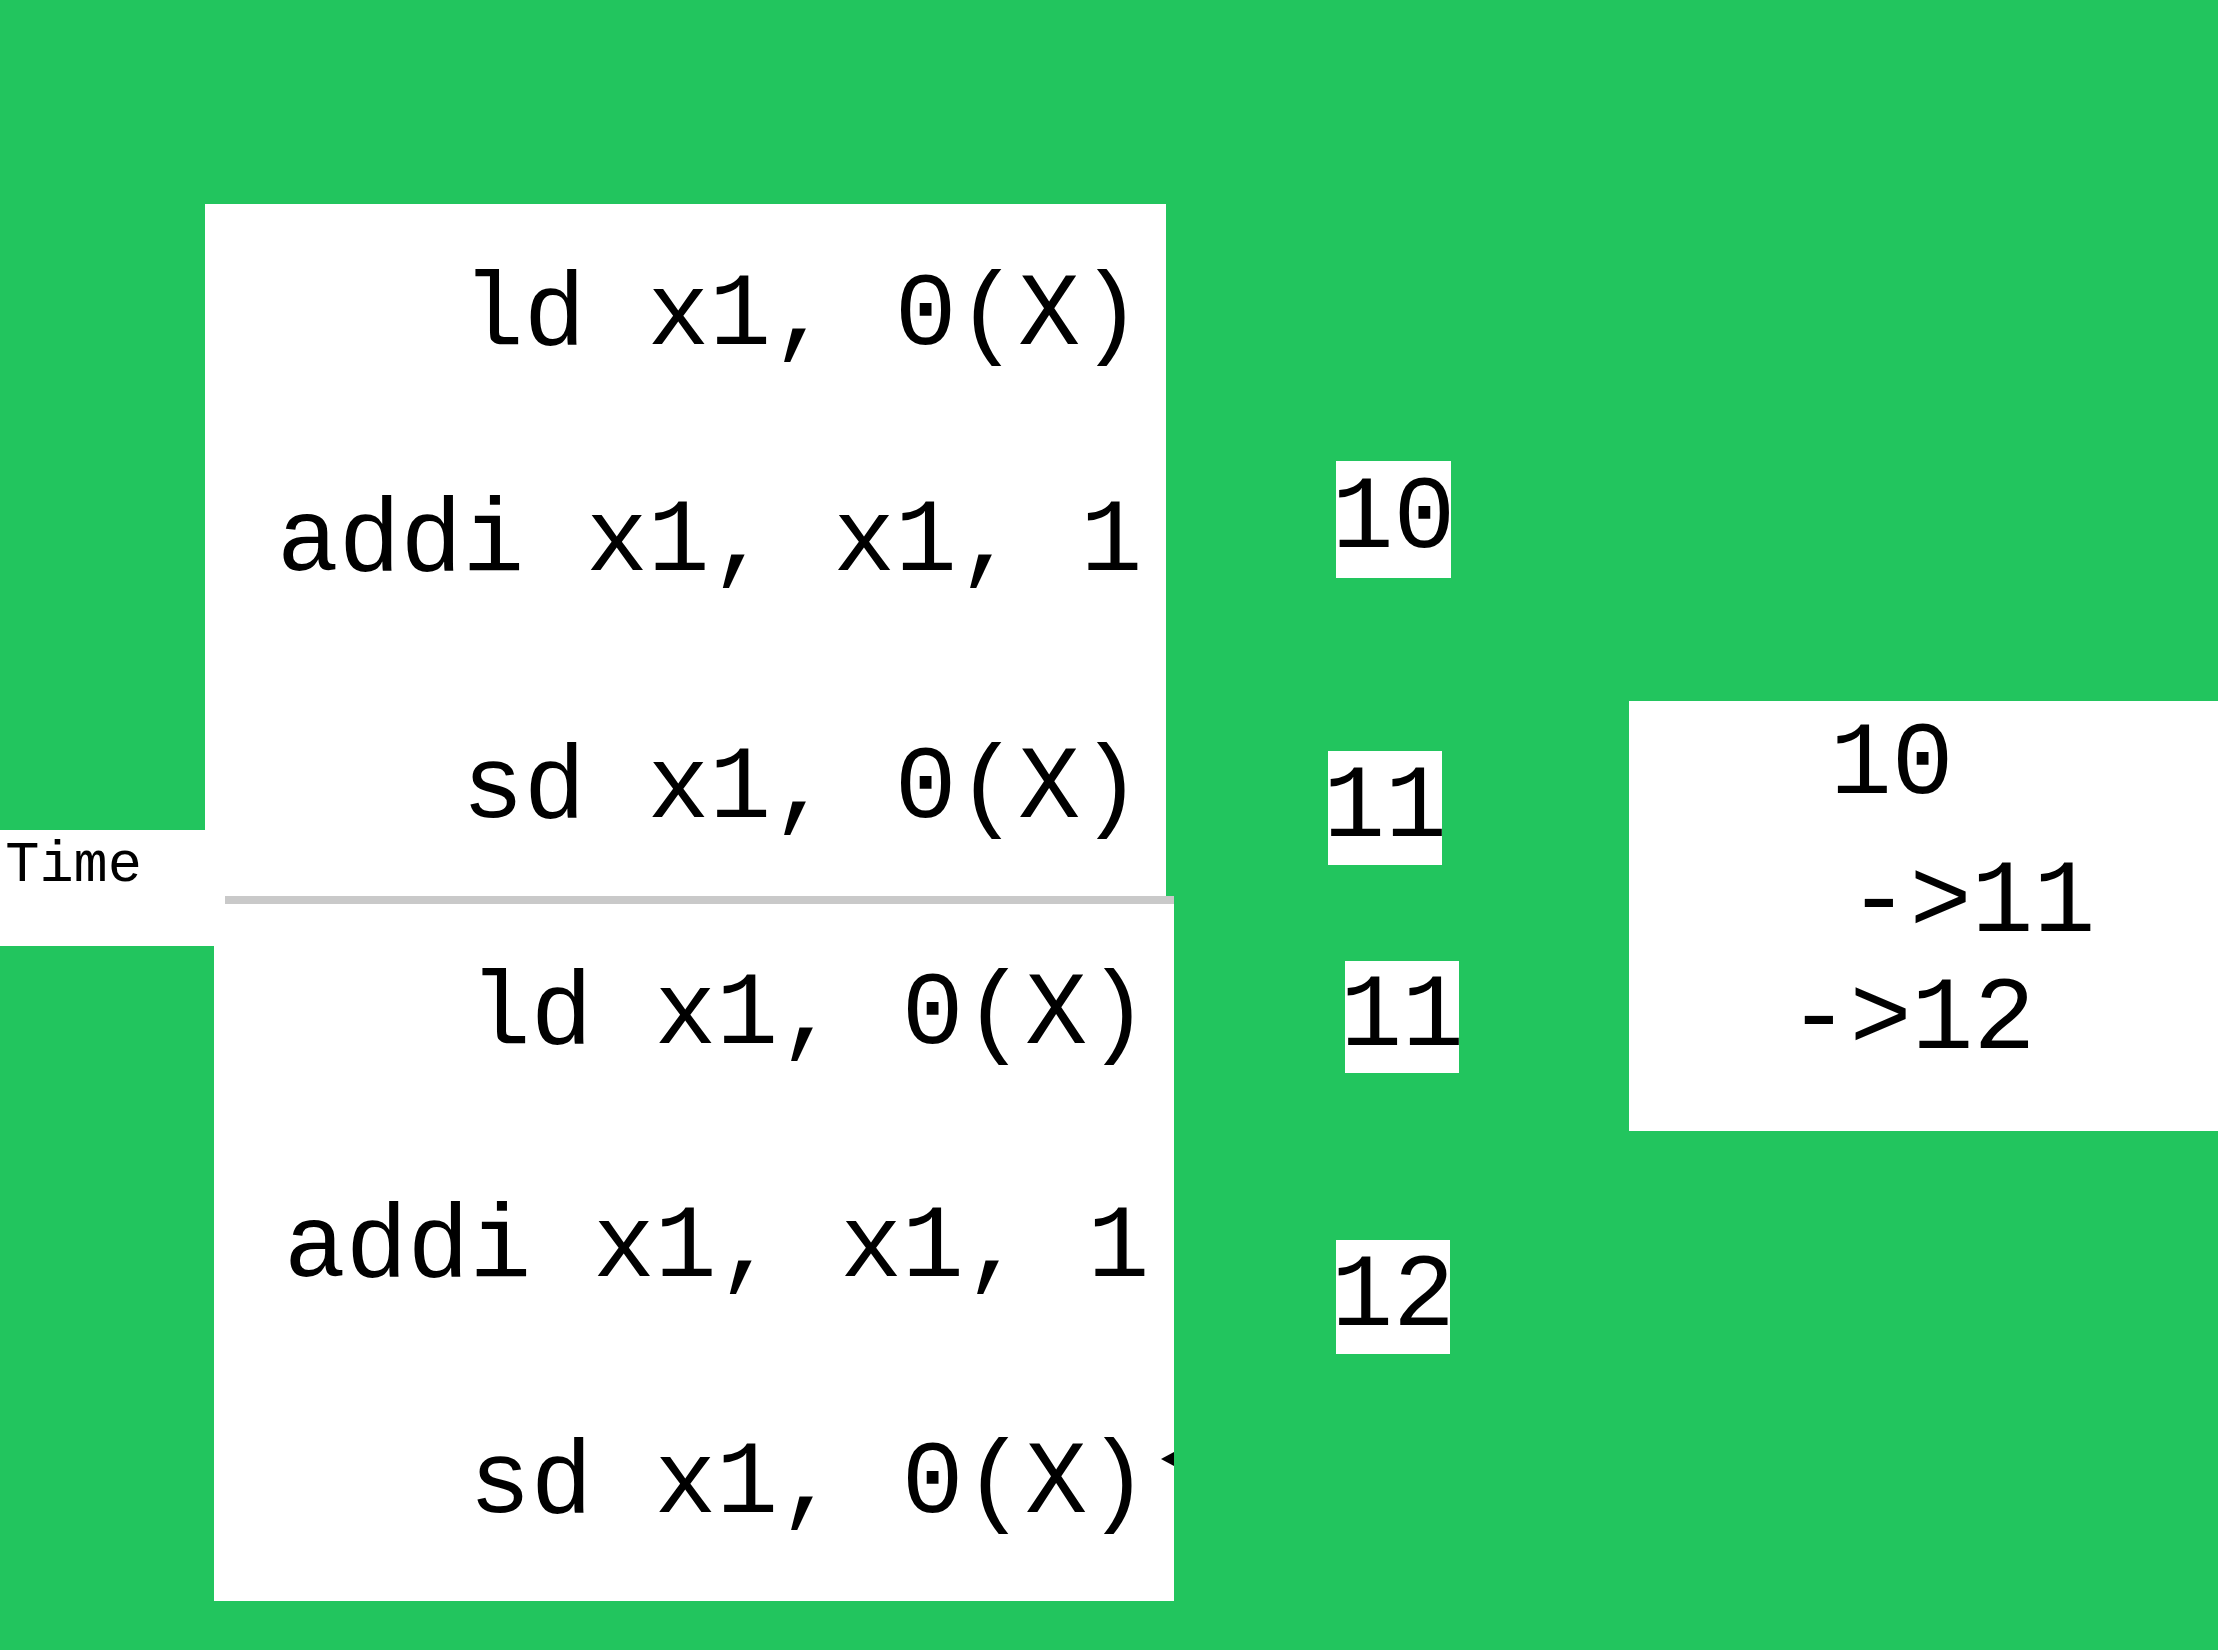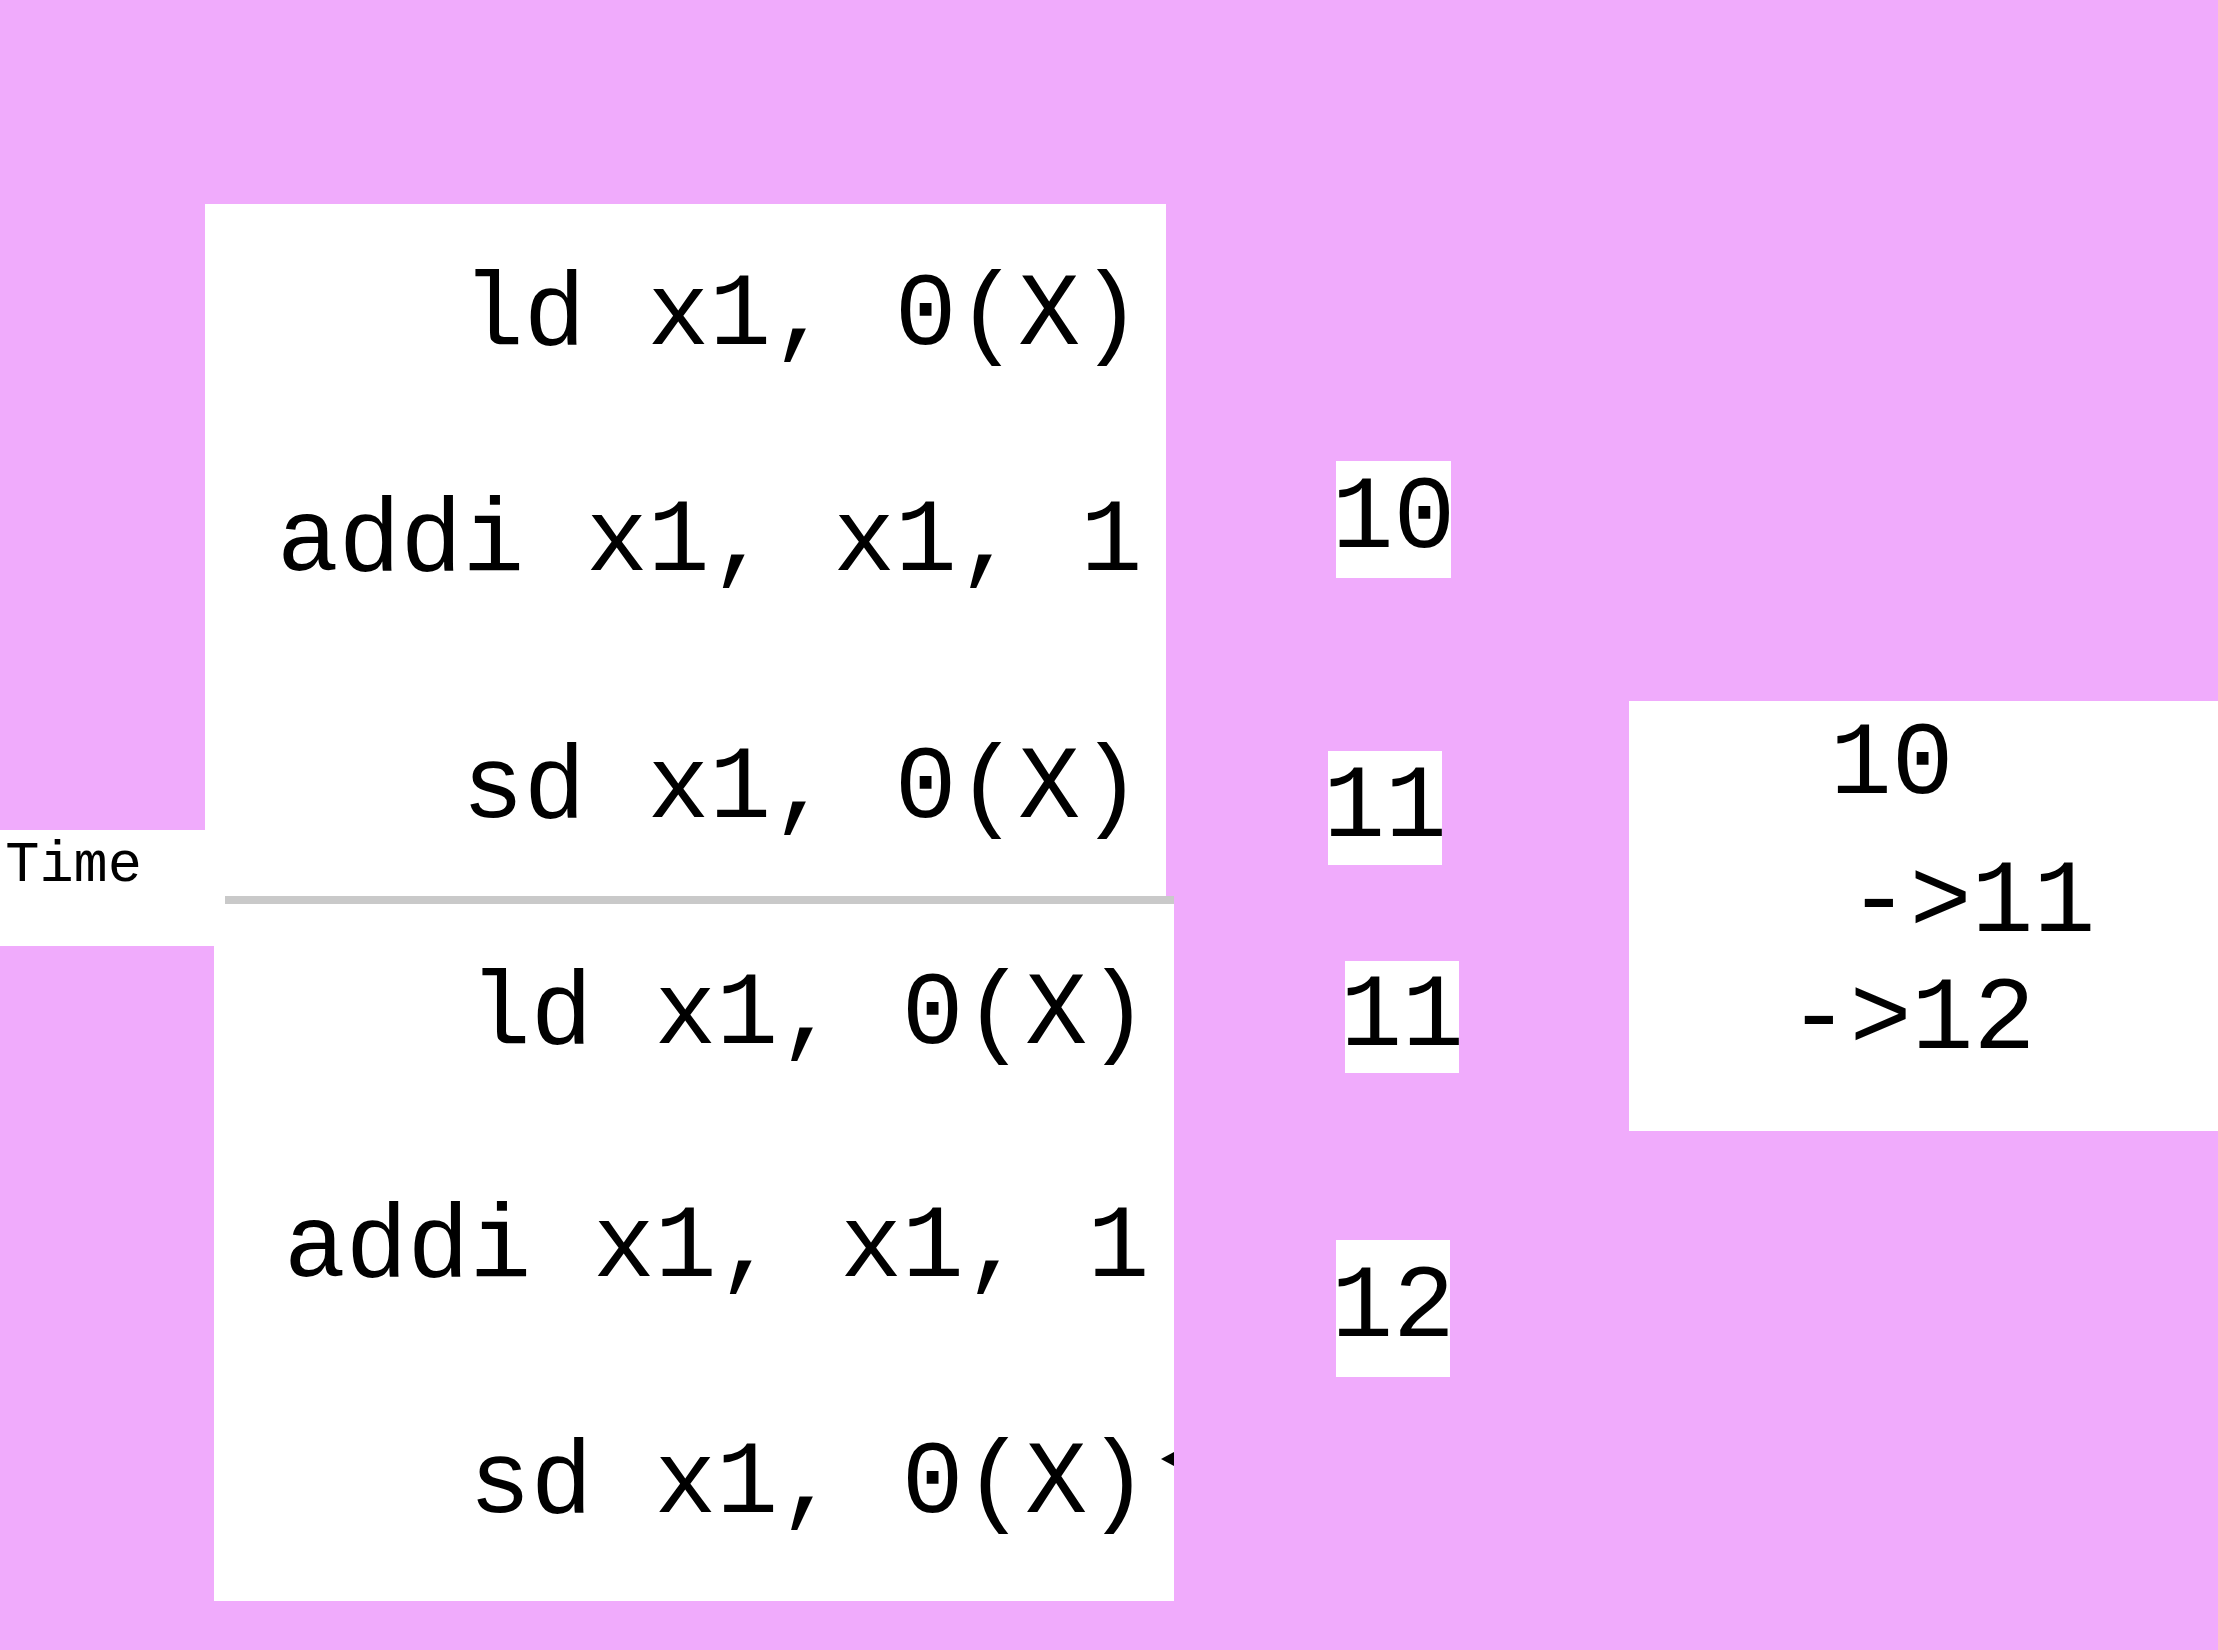--- a/index.html
+++ b/index.html
@@ -1,19 +1,19 @@
 <!DOCTYPE html>
 <html style="font-size:14px"><head>
 <meta charset="utf-8">
 <style>
   html,body{margin:0;padding:0;background:#000;}
   .stage{
     position:relative;
     width:2218px;height:1651px;
-    background:#f0abfc;
+    background:#22c55e;
     overflow:hidden;
     font-family:"Liberation Mono","DejaVu Sans Mono",monospace;
   }
   .whitebox{
     position:absolute;
     background:#ffffff;
   }
   .code-line{
     position:absolute;
     font-size:103px;
@@ -39,21 +39,21 @@
   }
   .value-tag{
     position:absolute;
     background:#ffffff;
     display:flex;align-items:center;justify-content:center;
     font-size:103px;line-height:1;color:#000000;
   }
   .tag-10{left:1336px;top:461px;width:115px;height:117px;}
   .tag-11a{left:1328px;top:751px;width:114px;height:114px;}
   .tag-11b{left:1345px;top:961px;width:114px;height:112px;}
-  .tag-12{left:1336px;top:1240px;width:114px;height:137px;}
+  .tag-12{left:1336px;top:1240px;width:114px;height:114px;}
   .memory-box{
     position:absolute;
     left:1629px;top:701px;width:590px;height:430px;
     background:#ffffff;
   }
   .mem-line{
     position:absolute;
     font-size:103px;line-height:1;
     color:#000000;white-space:pre;
   }

